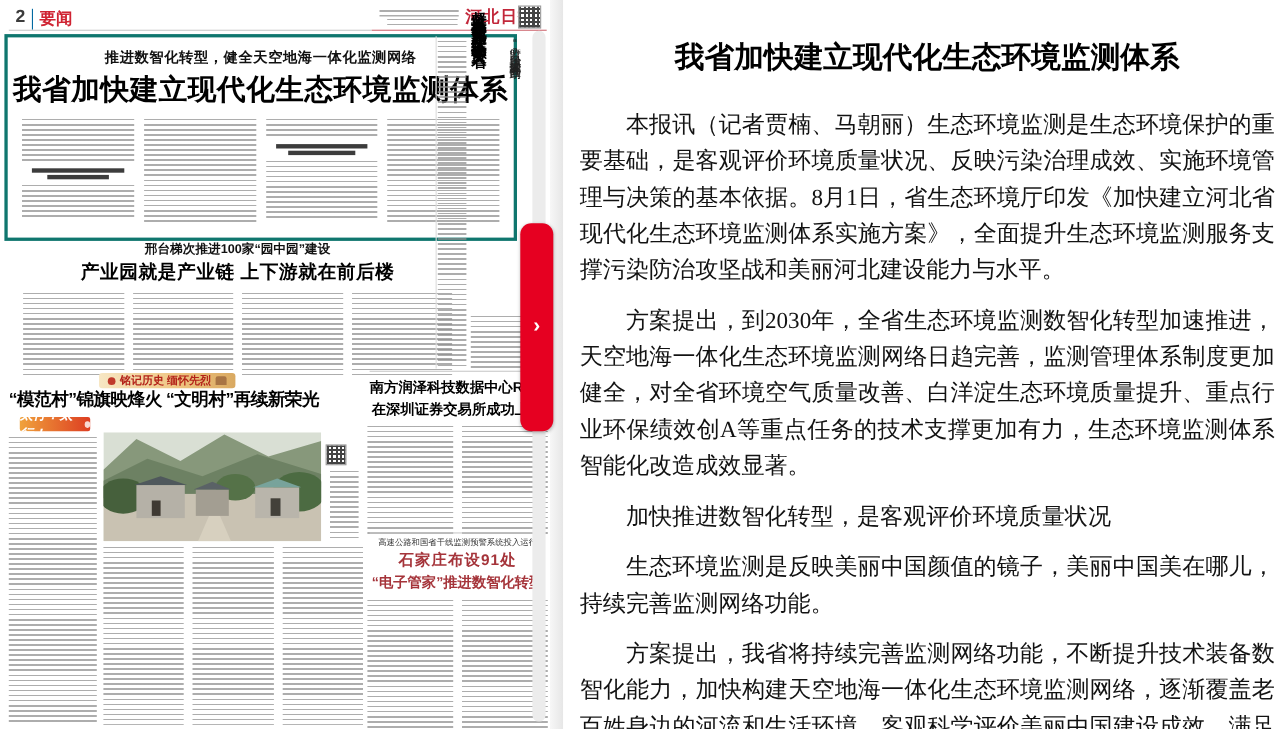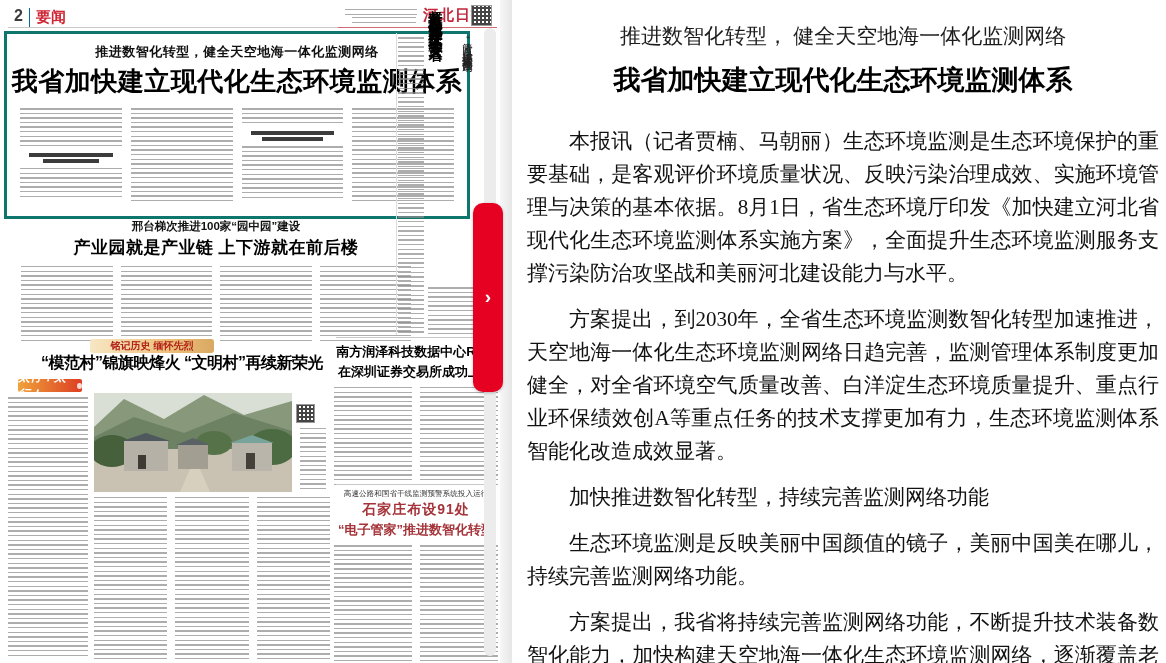--- a/index.html
+++ b/index.html
@@ -96,27 +96,27 @@
     </div>
 
     <div class="abs" style="left:398px;top:33px;width:86px;height:306px;">
       <div class="abs nz" style="left:0;top:4px;width:26px;height:296px;"></div>
       <div class="abs vtext" style="left:29px;top:4px;height:244px;font-size:14px;font-weight:bold;color:#000;letter-spacing:-2px;">省人大常委会连续八年开展优化营商环境监督</div>
       <div class="abs vtext" style="left:63px;top:4px;height:190px;font-size:10.5px;color:#222;letter-spacing:-1px;">以监管“小切口”助推营商环境大提升</div>
       <div class="abs nz" style="left:30px;top:254px;width:52px;height:48px;"></div>
     </div>
     <div class="abs" style="left:396px;top:33px;width:1px;height:302px;background:#ddd;"></div>
 
-    <div class="abs" id="gold-banner" style="left:90px;top:339px;width:124px;height:14px;flex-direction:column;">
+    <div class="abs" id="gold-banner" style="left:90px;top:339px;width:124px;height:14px;">
       <span style="width:7px;height:7px;background:#c0392b;border-radius:50%;display:inline-block;"></span>
       <span style="font-size:10px;font-weight:bold;color:#b32219;">铭记历史 缅怀先烈</span>
       <span style="width:10px;height:8px;background:#a87444;border-radius:2px 2px 0 0;display:inline-block;"></span>
     </div>
 
-    <div class="abs" style="left:8px;top:353px;width:324px;margin-left:33px;">
+    <div class="abs" style="left:8px;top:353px;width:324px;">
       <div style="font-size:16px;font-weight:bold;color:#000;letter-spacing:-.5px;">“模范村”锦旗映烽火 “文明村”再续新荣光</div>
     </div>
     <div class="abs" id="taihang-banner" style="left:18px;top:379px;width:64px;height:13px;font-size:12px;">
       <span>太行！太行！</span>
       <span style="width:6px;height:6px;background:#fff;border-radius:50%;opacity:.8;display:inline-block;"></span>
     </div>
     <div class="abs nz" style="left:8px;top:397px;width:80px;height:260px;"></div>
 
     <svg class="abs" style="left:94px;top:393px;" width="198" height="99" viewBox="0 0 198 99">
       <rect width="198" height="99" fill="#d9dfd4"></rect>
@@ -168,25 +168,24 @@
     <div class="pgedge"></div>
     <div id="track"></div>
   </div>
 
   <div id="handle">
     <span class="chev">›</span>
   </div>
 
   <div id="reader" class="serif">
     <div id="reader-inner">
-      <div id="rd-kicker">推进数智化转型， 健全天空地海一体化监测网络</div>
       <div id="rd-title">我省加快建立现代化生态环境监测体系</div>
       <div style="height:14px;"></div>
       <p class="rd-p">本报讯（记者贾楠、马朝丽）生态环境监测是生态环境保护的重要基础，是客观评价环境质量状况、反映污染治理成效、实施环境管理与决策的基本依据。8月1日，省生态环境厅印发《加快建立河北省现代化生态环境监测体系实施方案》，全面提升生态环境监测服务支撑污染防治攻坚战和美丽河北建设能力与水平。</p>
       <p class="rd-p">方案提出，到2030年，全省生态环境监测数智化转型加速推进，天空地海一体化生态环境监测网络日趋完善，监测管理体系制度更加健全，对全省环境空气质量改善、白洋淀生态环境质量提升、重点行业环保绩效创A等重点任务的技术支撑更加有力，生态环境监测体系智能化改造成效显著。</p>
-      <p class="rd-p">加快推进数智化转型，持续完善监测网络功能</p>
+      <p class="rd-p">加快推进数智化转型，是客观评价环境质量状况</p>
       <p class="rd-p">生态环境监测是反映美丽中国颜值的镜子，美丽中国美在哪儿，持续完善监测网络功能。</p>
       <p class="rd-p">方案提出，我省将持续完善监测网络功能，不断提升技术装备数智化能力，加快构建天空地海一体化生态环境监测网络，逐渐覆盖老百姓身边的河流和生活环境，客观科学评价美丽中国建设成效，满足生态环境质量评价、排名考核、生态补偿、应急预警、污染治理和溯源等生态环境管理需求。</p>
 
     </div>
   </div>
 
 </div>
 
 </body></html>

